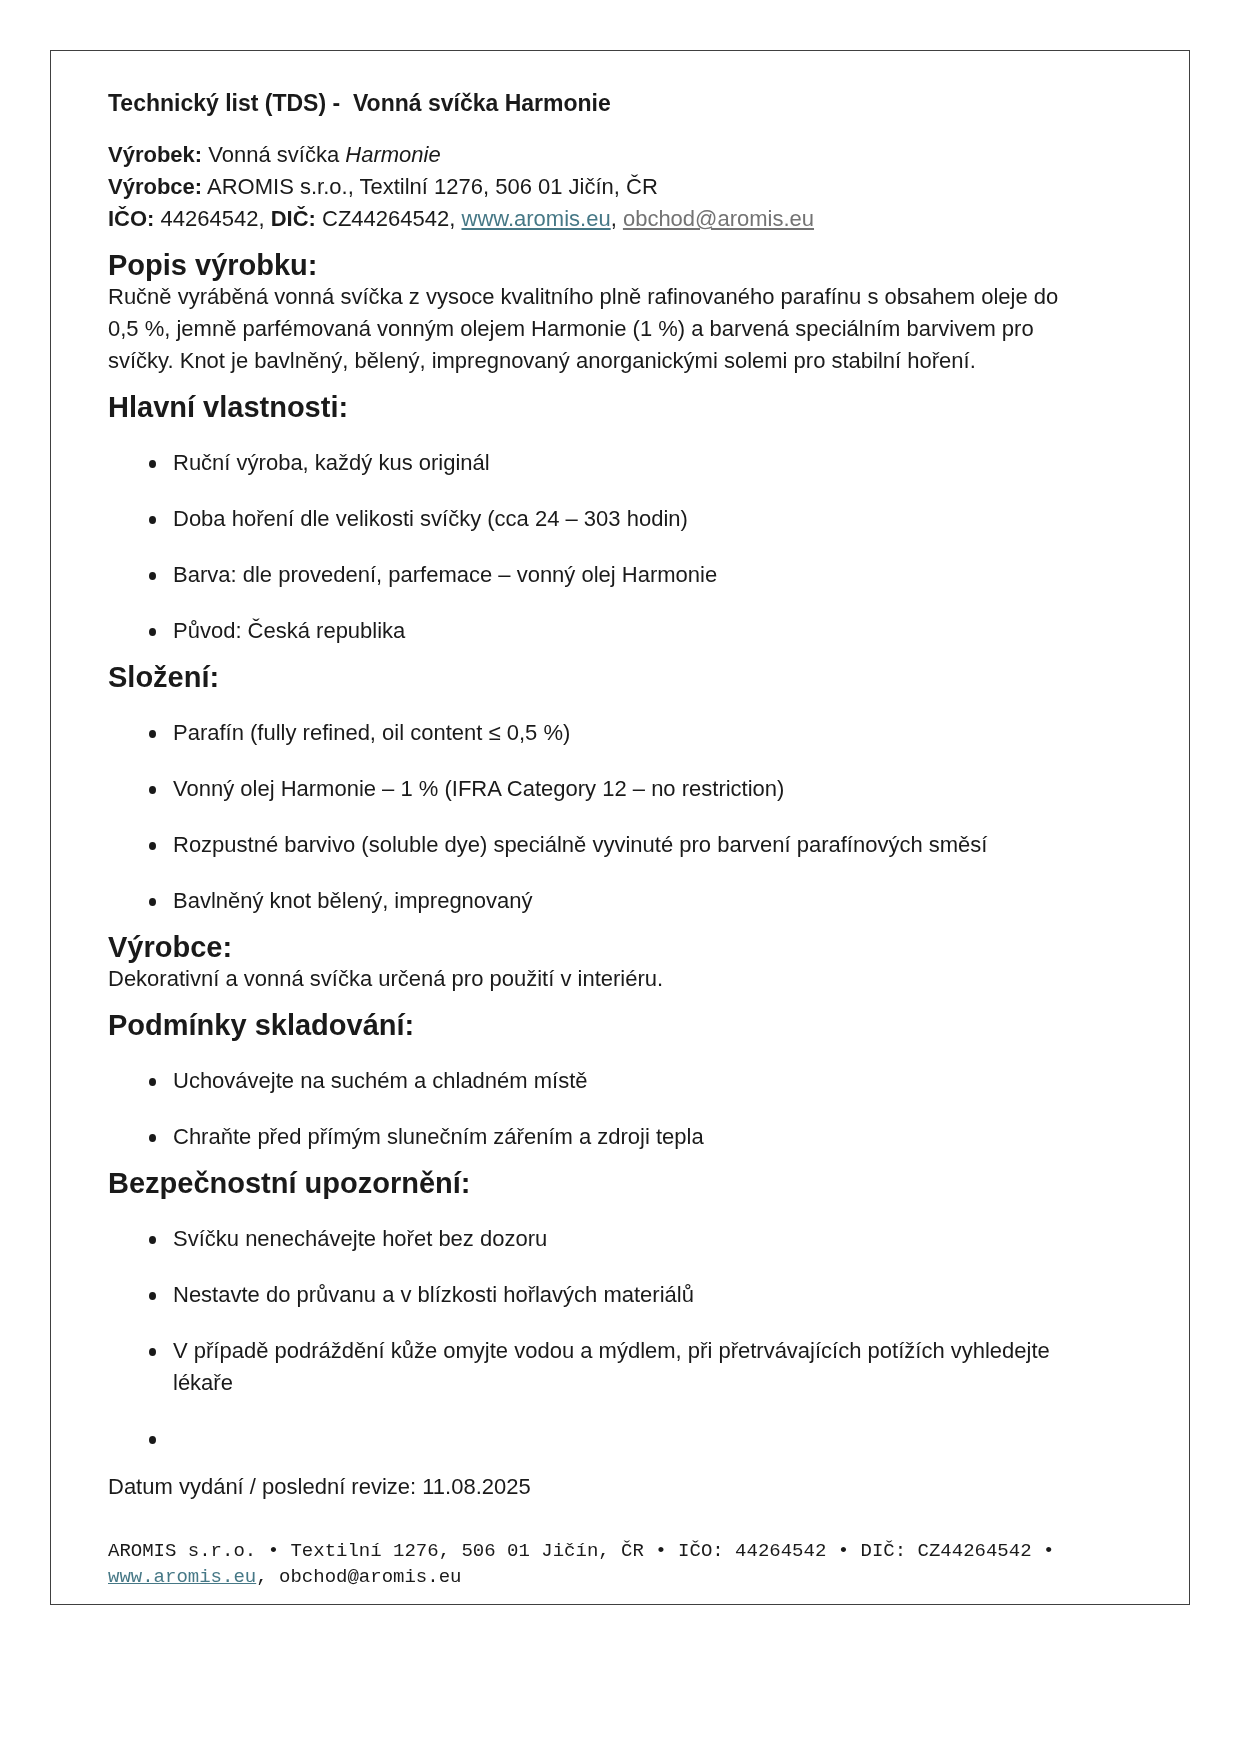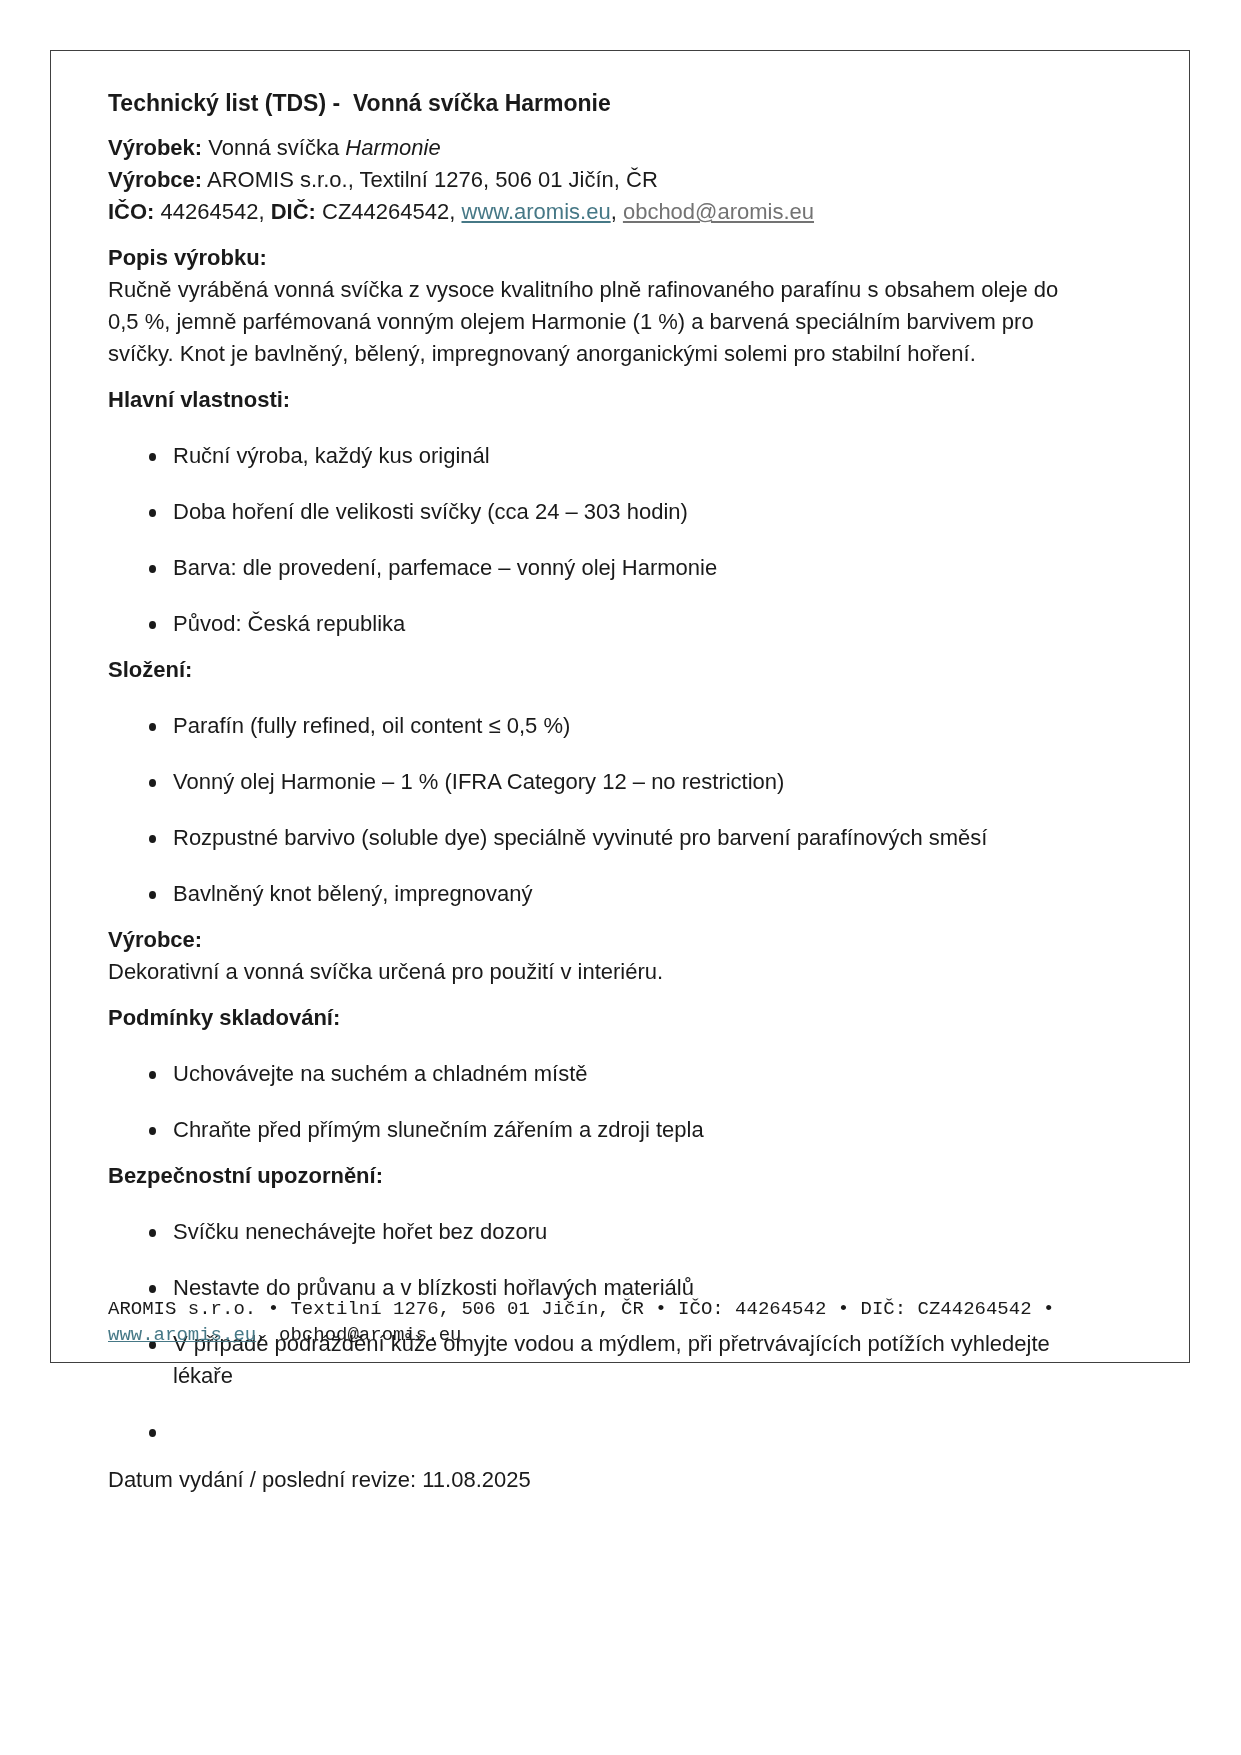--- a/index.html
+++ b/index.html
@@ -6,39 +6,39 @@
   html, body {
     background: #ffffff;
     font-family: "Liberation Sans", "DejaVu Sans", sans-serif;
     color: #1a1a1a;
   }
   body { width: 1241px; height: 1755px; position: relative; }
 
   .page {
     position: absolute;
     left: 50px; top: 50px;
-    width: 1140px; height: 1313px;
+    width: 1140px; height: 1555px;
     border: 1.5px solid #404040;
     background: #ffffff;
   }
   .content {
     padding: 36px 120px 0 57px;
     font-size: 22px;
     line-height: 32px;
   }
   .doc-title {
     font-size: 23px;
     font-weight: bold;
     line-height: 32px;
     white-space: pre-wrap;
   }
-  .info-block { margin-top: 13px; }
+  .info-block { margin-top: 20px; }
   .info-line { line-height: 32px; }
   .section-heading {
-    font-size: 22px;
+    font-size: 29px;
     font-weight: bold;
     line-height: 32px;
     margin-top: 14px;
   }
   .para { }
   strong { font-weight: bold; }
   em { font-style: italic; }
   a.doc-link {
     color: #467886;
     text-decoration: underline;

